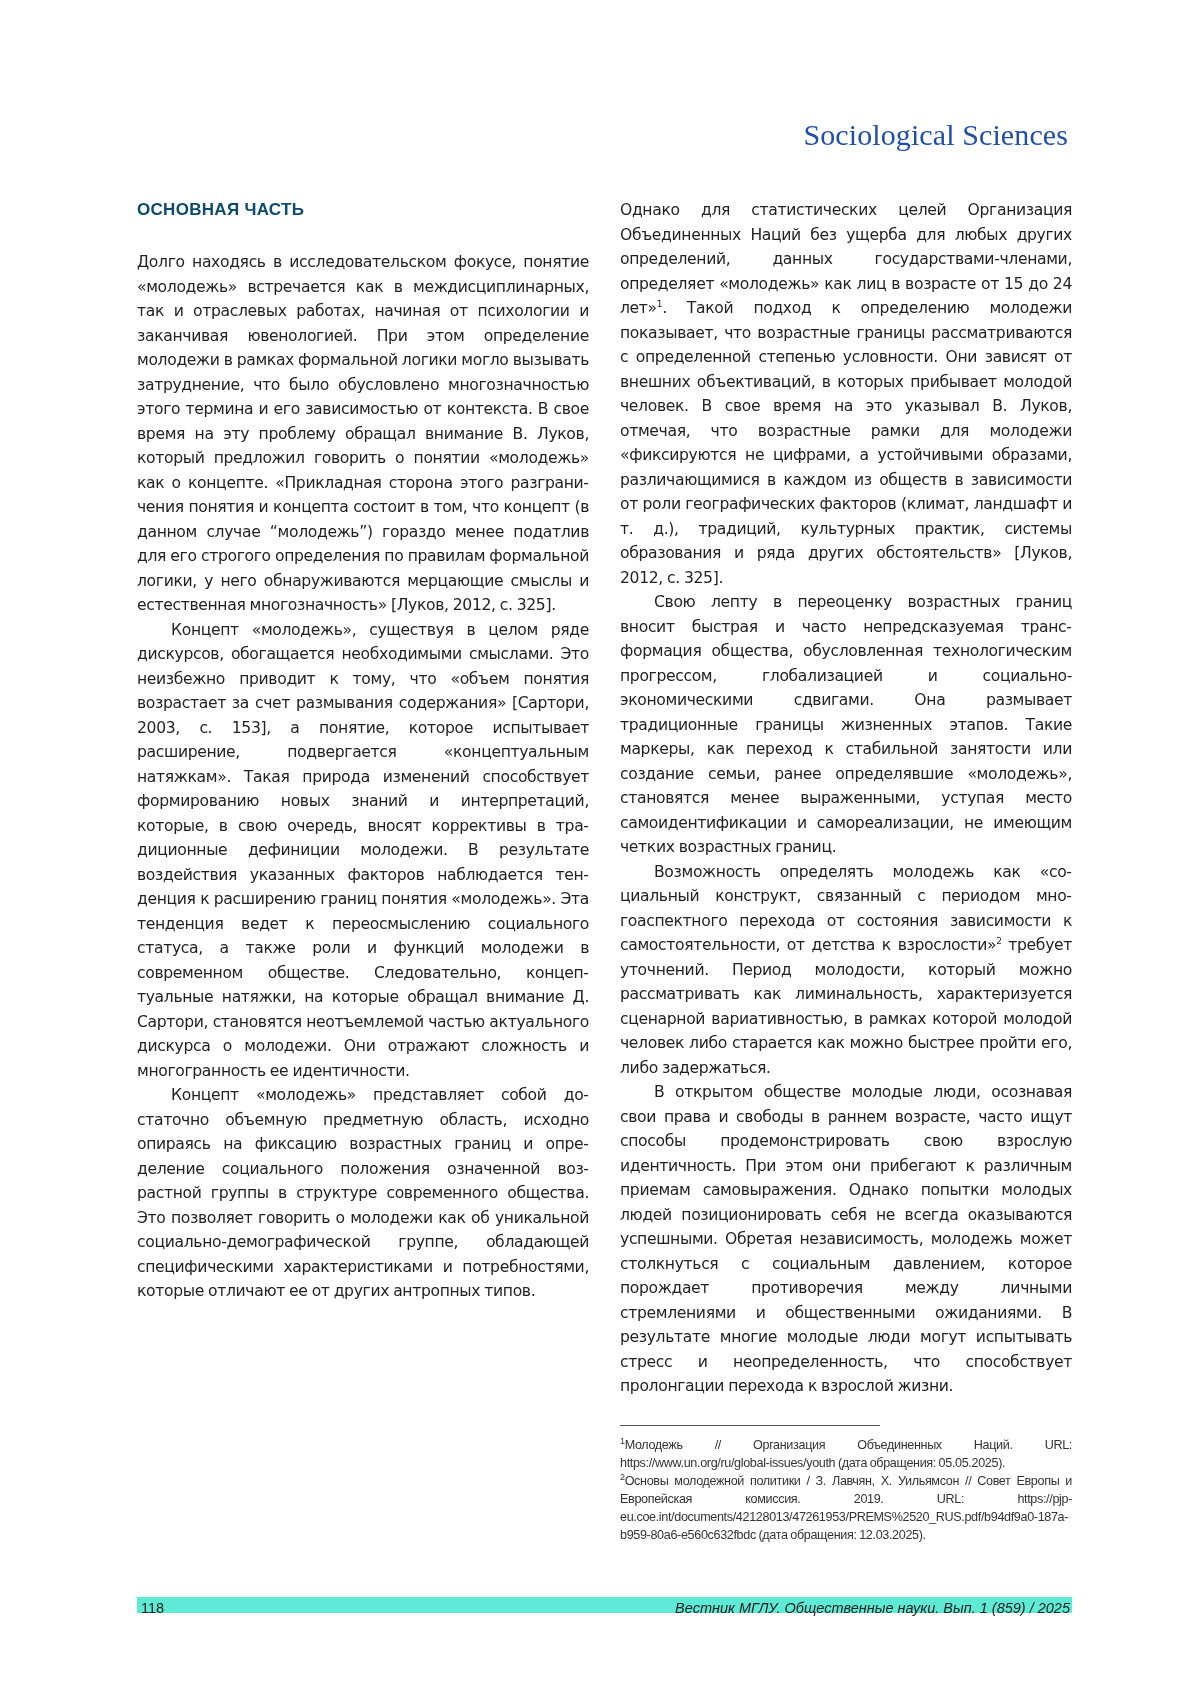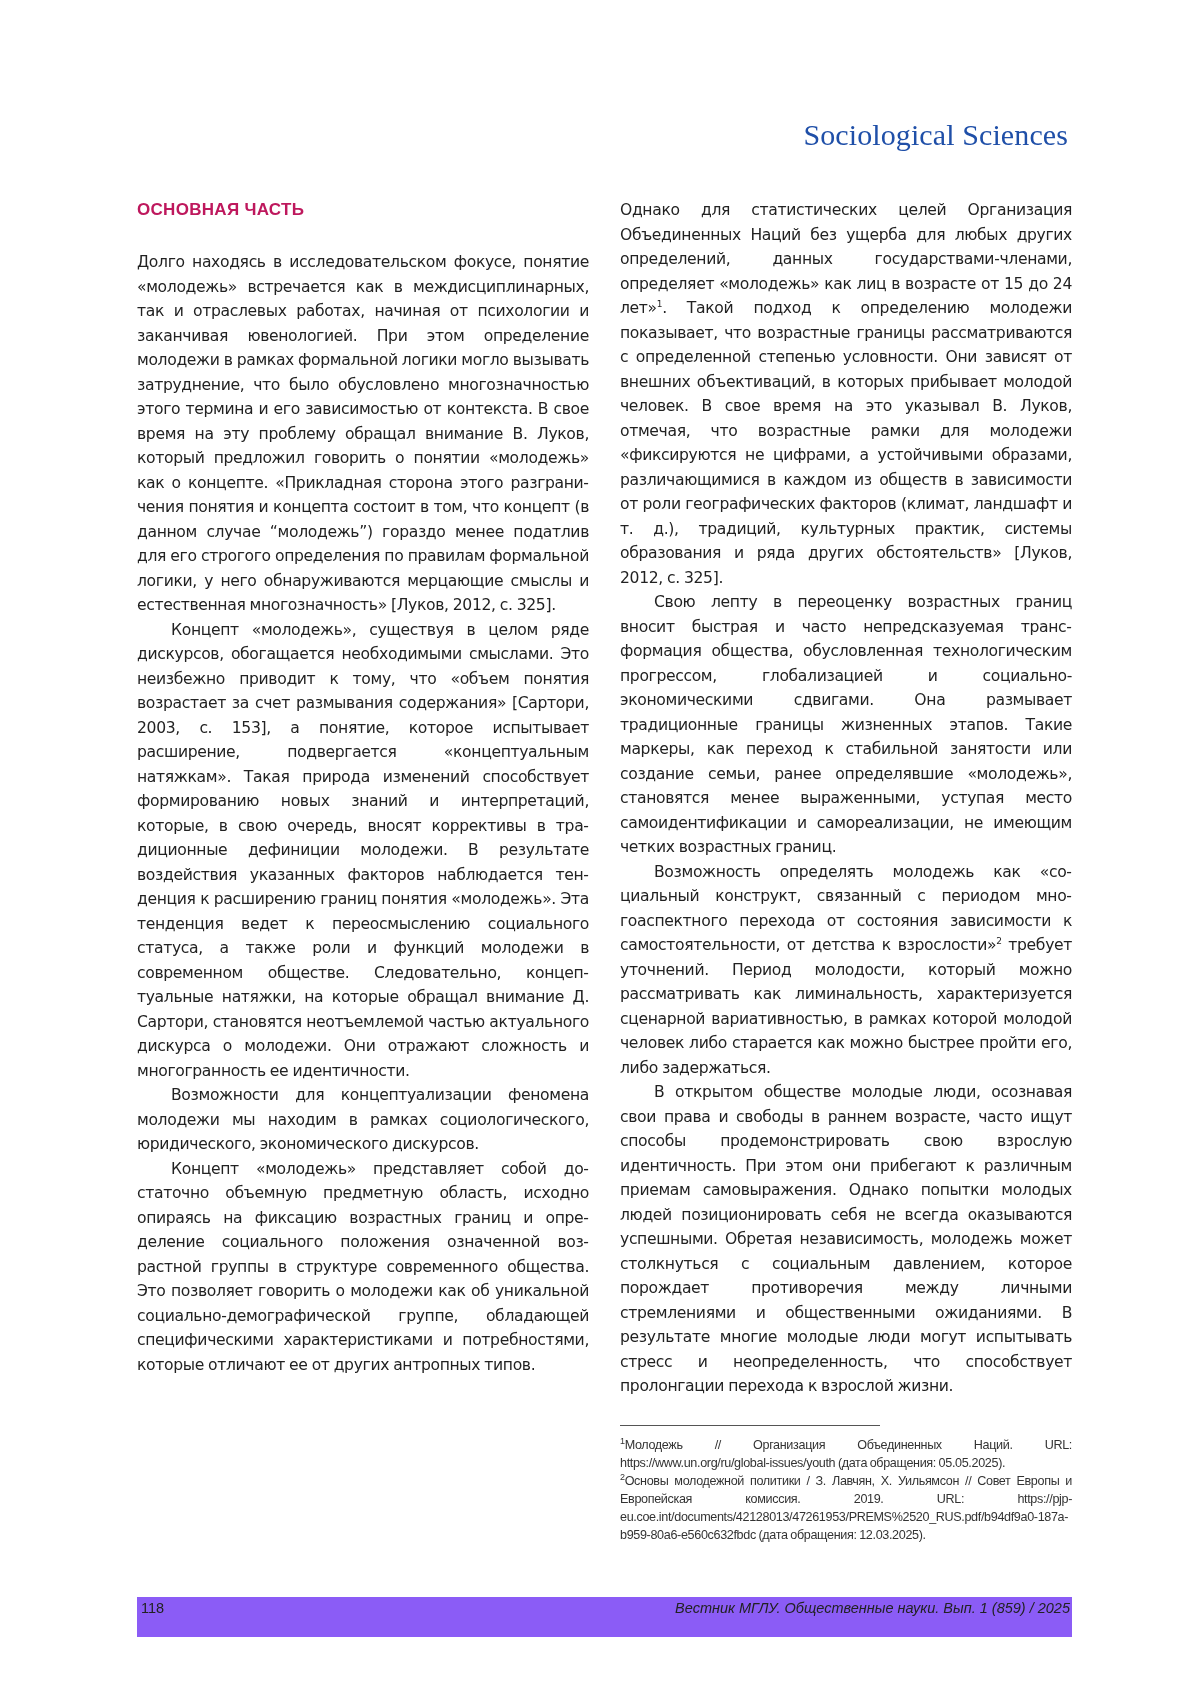--- a/index.html
+++ b/index.html
@@ -12,53 +12,52 @@
   .col {
     position: absolute; top: 198px; width: 452px;
     font-family: "DejaVu Sans", sans-serif;
     font-size: 15.6px; line-height: 24.5px; color: #222222;
     text-align: justify; hyphens: manual;
   }
   .col-left { left: 137px; }
   .col-right { left: 620px; }
   .section-title {
     font-family: "Liberation Sans", sans-serif;
-    font-weight: bold; color: #be185d; font-size: 17px;
+    font-weight: bold; color: #0c4a6e; font-size: 17px;
     letter-spacing: 0.3px; margin: 0 0 28px 0; line-height: 24px;
   }
   .col p { margin: 0; letter-spacing: -0.35px; word-spacing: -0.5px; }
   .col p.indent { text-indent: 34px; }
   sup { font-size: 9px; line-height: 0; vertical-align: super; }
   .fn-rule {
     width: 260px; height: 1px; background: #555; margin: 26px 0 10px 0;
   }
   .footnote {
     font-family: "Liberation Sans", sans-serif;
     font-size: 12.6px; line-height: 18px; color: #333333;
     text-align: justify; margin: 0 0 6px 0; letter-spacing: 0;
     word-spacing: 0;
   }
   .footer {
-    position: absolute; left: 137px; top: 1597px; width: 935px; height: 40px;
-    background: #8b5cf6;
+    position: absolute; left: 137px; top: 1597px; width: 935px; height: 16px;
+    background: #5eead4;
     font-family: "Liberation Sans", sans-serif; font-size: 14.5px; color: #222;
   }
   .footer .page-num { position: absolute; left: 4px; top: 3px; }
   .footer .journal { position: absolute; right: 2px; top: 3px; font-style: italic; }
 </style>
 </head>
 <body>
 
 <div class="running-head">Sociological Sciences</div>
 
 <div class="col col-left">
   <h2 class="section-title">ОСНОВНАЯ ЧАСТЬ</h2>
   <p>Долго находясь в исследовательском фокусе, по­нятие «молодежь» встречается как в междисци­плинарных, так и отраслевых работах, начиная от психологии и заканчивая ювенологией. При этом определение молодежи в рамках формальной ло­гики могло вызывать затруднение, что было обу­словлено многозначностью этого термина и его зависимостью от контекста. В свое время на эту проблему обращал внимание В. Луков, который предложил говорить о понятии «молодежь» как о концепте. «Прикладная сторона этого разграни­чения понятия и концепта состоит в том, что кон­цепт (в данном случае “молодежь”) гораздо менее податлив для его строгого определения по прави­лам формальной логики, у него обнаруживаются мерцающие смыслы и естественная многознач­ность» [Луков, 2012, с. 325].</p>
   <p class="indent">Концепт «молодежь», существуя в целом ряде дискурсов, обогащается необходимыми смыслами. Это неизбежно приводит к тому, что «объем поня­тия возрастает за счет размывания содержания» [Сартори, 2003, с. 153], а понятие, которое испыты­вает расширение, подвергается «концептуальным натяжкам». Такая природа изменений способству­ет формированию новых знаний и интерпретаций, которые, в свою очередь, вносят коррективы в тра­диционные дефиниции молодежи. В результате воздействия указанных факторов наблюдается тен­денция к расширению границ понятия «молодежь». Эта тенденция ведет к переосмыслению социаль­ного статуса, а также роли и функций молодежи в современном обществе. Следовательно, концеп­туальные натяжки, на которые обращал внимание Д. Сартори, становятся неотъемлемой частью акту­ального дискурса о молодежи. Они отражают слож­ность и многогранность ее идентичности.</p>
-  <p class="indent">Возможности для концептуализации феноме­на молодежи мы находим в рамках социологиче­ского, юридического, экономического дискурсов.</p>
   <p class="indent">Концепт «молодежь» представляет собой до­статочно объемную предметную область, исходно опираясь на фиксацию возрастных границ и опре­деление социального положения означенной воз­растной группы в структуре современного обще­ства. Это позволяет говорить о молодежи как об уникальной социально-демографической группе, обладающей специфическими характеристиками и потребностями, которые отличают ее от других антропных типов.</p>
 </div>
 
 <div class="col col-right">
   <p><span>Однако для статистических целей Организация Объединенных Наций без ущерба для любых дру­гих определений, данных государствами-члена­ми, определяет «молодежь» как лиц в возрасте от 15 до 24 лет»</span><sup>1</sup><span>. Такой подход к определению моло­дежи показывает, что возрастные границы рассма­триваются с определенной степенью условности. Они зависят от внешних объективаций, в которых прибывает молодой человек. В свое время на это указывал В. Луков, отмечая, что возрастные рамки для молодежи «фиксируются не цифрами, а устой­чивыми образами, различающимися в каждом из обществ в зависимости от роли географических факторов (климат, ландшафт и т. д.), традиций, куль­турных практик, системы образования и ряда дру­гих обстоятельств» [Луков, 2012, с. 325].</span></p>
   <p class="indent">Свою лепту в переоценку возрастных границ вносит быстрая и часто непредсказуемая транс­формация общества, обусловленная технологи­ческим прогрессом, глобализацией и социально-экономическими сдвигами. Она размывает традиционные границы жизненных этапов. Такие маркеры, как переход к стабильной занятости или создание семьи, ранее определявшие «молодежь», становятся менее выраженными, уступая место самоидентификации и самореализации, не имею­щим четких возрастных границ.</p>
   <p class="indent"><span>Возможность определять молодежь как «со­циальный конструкт, связанный с периодом мно­гоаспектного перехода от состояния зависимости к самостоятельности, от детства к взрослости»</span><sup>2</sup><span> требует уточнений. Период молодости, который можно рассматривать как лиминальность, харак­теризуется сценарной вариативностью, в рамках которой молодой человек либо старается как мож­но быстрее пройти его, либо задержаться.</span></p>
   <p class="indent">В открытом обществе молодые люди, осозна­вая свои права и свободы в раннем возрасте, часто ищут способы продемонстрировать свою взрослую идентичность. При этом они прибегают к различ­ным приемам самовыражения. Однако попытки молодых людей позиционировать себя не всегда оказываются успешными. Обретая независимость, молодежь может столкнуться с социальным дав­лением, которое порождает противоречия между личными стремлениями и общественными ожида­ниями. В результате многие молодые люди могут испытывать стресс и неопределенность, что способ­ствует пролонгации перехода к взрослой жизни.</p>
 
   <div class="fn-rule"></div>

